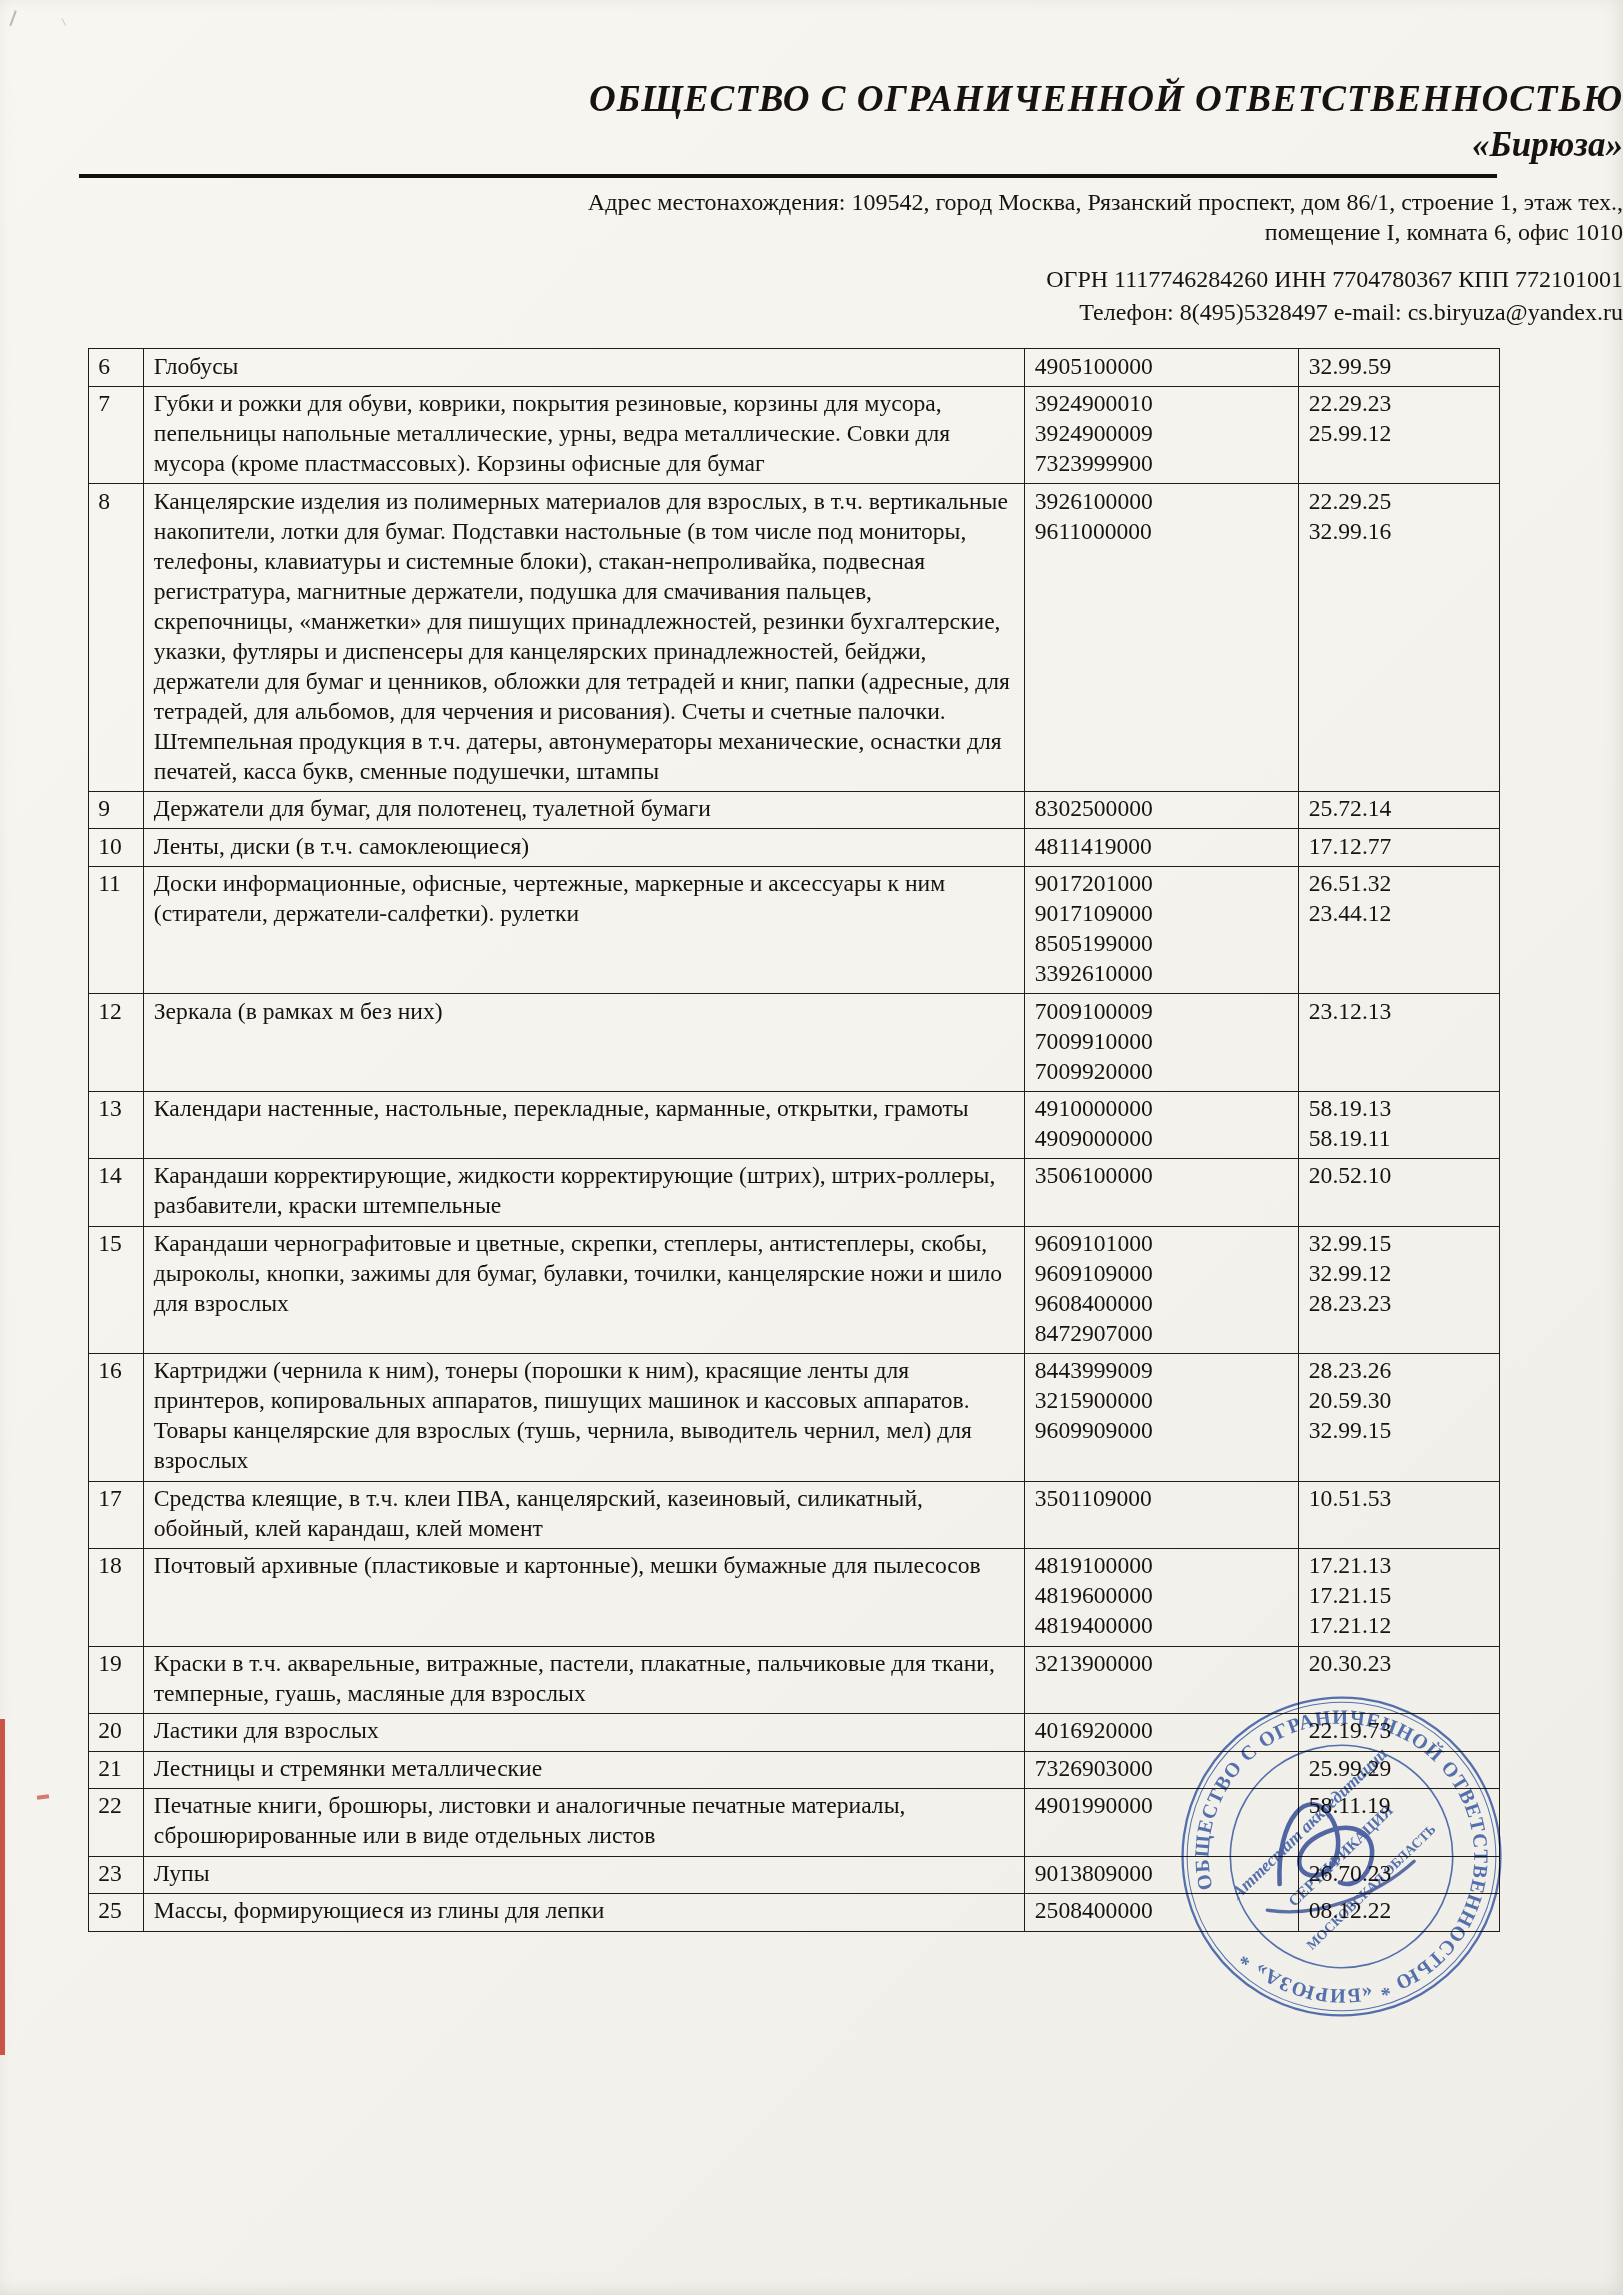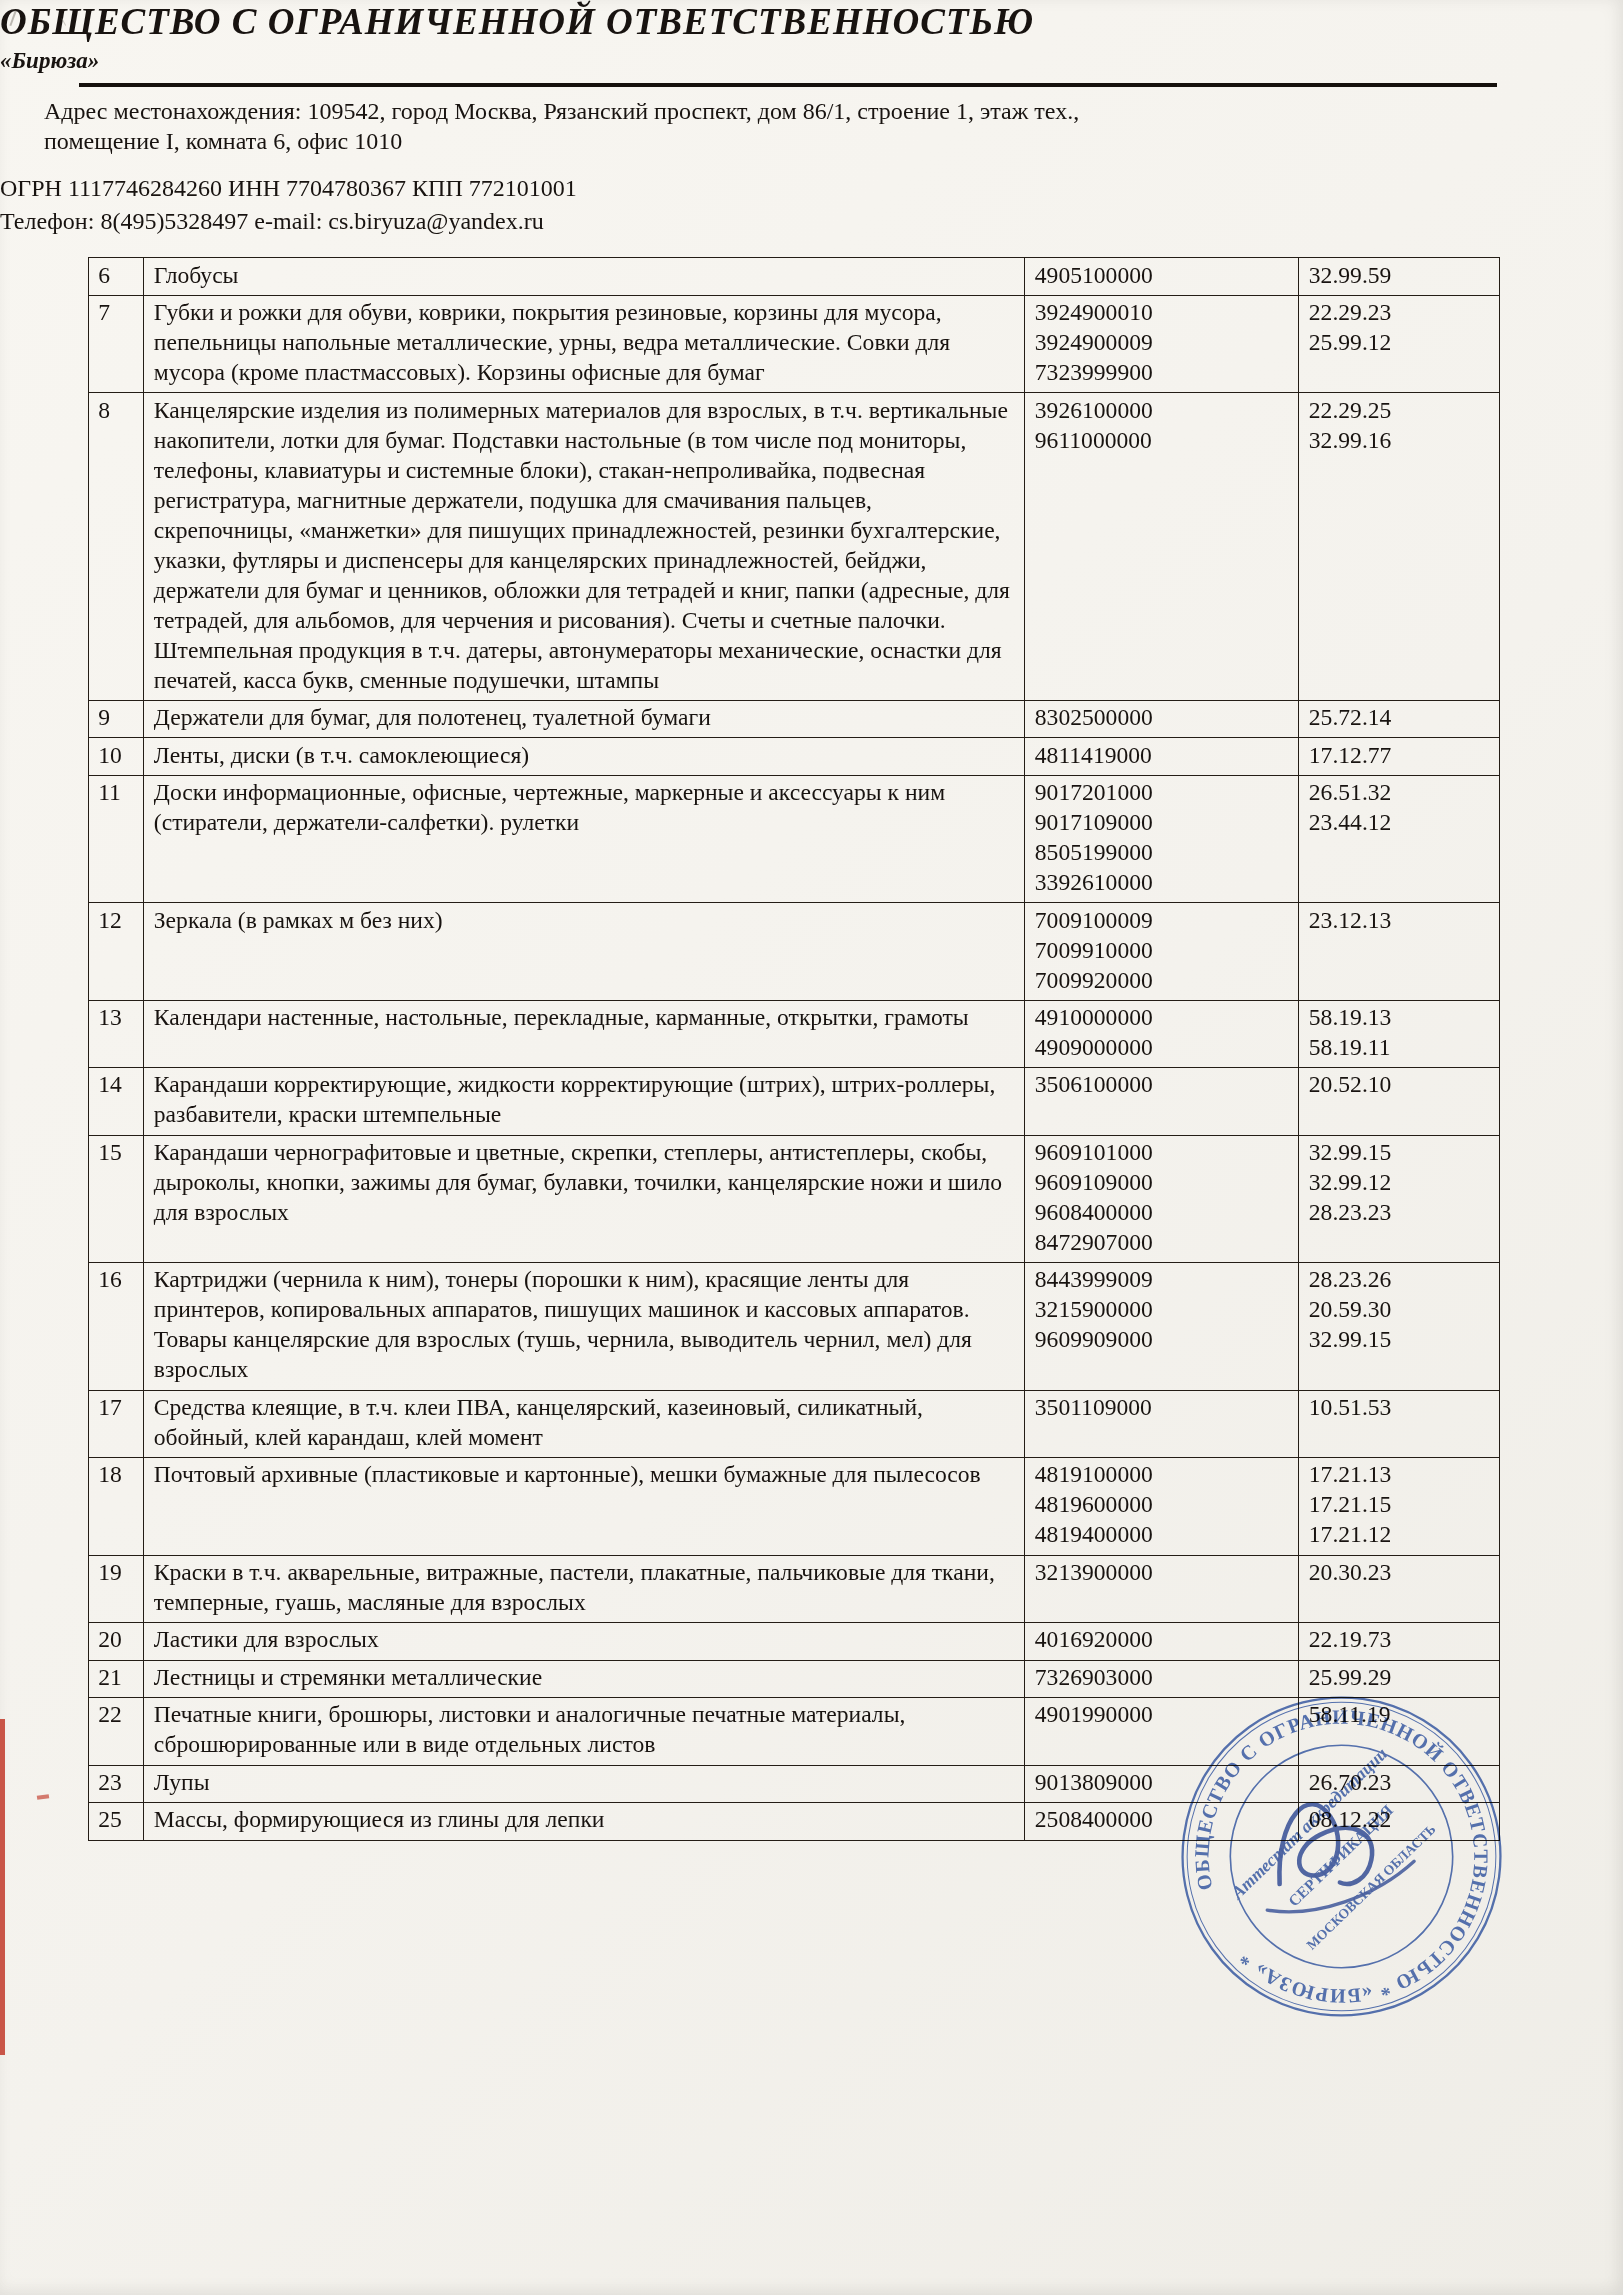--- a/index.html
+++ b/index.html
@@ -7,23 +7,23 @@
   .page {
     position:relative;
     width:1623px; height:2295px;
     background:linear-gradient(135deg,#f8f6f1 0%,#f4f2ed 55%,#efede7 100%);
     color:#181310;
     font-family:"Liberation Serif","DejaVu Serif",serif;
     overflow:hidden;
     box-shadow: inset -6.5px 0 15.7px rgba(0,0,0,0.05), inset 0 -6.5px 15.7px rgba(0,0,0,0.04);
   }
   
-  .header { text-align:left; }
+  .header { padding-top:77px; text-align:right; }
   .title1 { font-size:37px; font-weight:bold; font-style:italic; letter-spacing:1px; }
-  .title2 { font-size:23px; font-weight:bold; font-style:italic; margin-top:5.2px; }
+  .title2 { font-size:35px; font-weight:bold; font-style:italic; margin-top:5.2px; }
   .rule   { height:3.3px; background:#15100c; width:1418px; margin:9.2px 0 0 79px; }
   .addr-block { margin-top:9.2px; }
   .addr   { font-size:24px; line-height:1.27;margin-left:44px; }
   .reg    { margin-top:18px; font-size:24px; }
   .contacts { margin-top:6.5px; font-size:24px;font-family:Liberation Serif, serif; }
   
   table.goods {
     border-collapse:collapse; table-layout:fixed;
     margin:22px 0 0 88px; width:1411px;
   }

